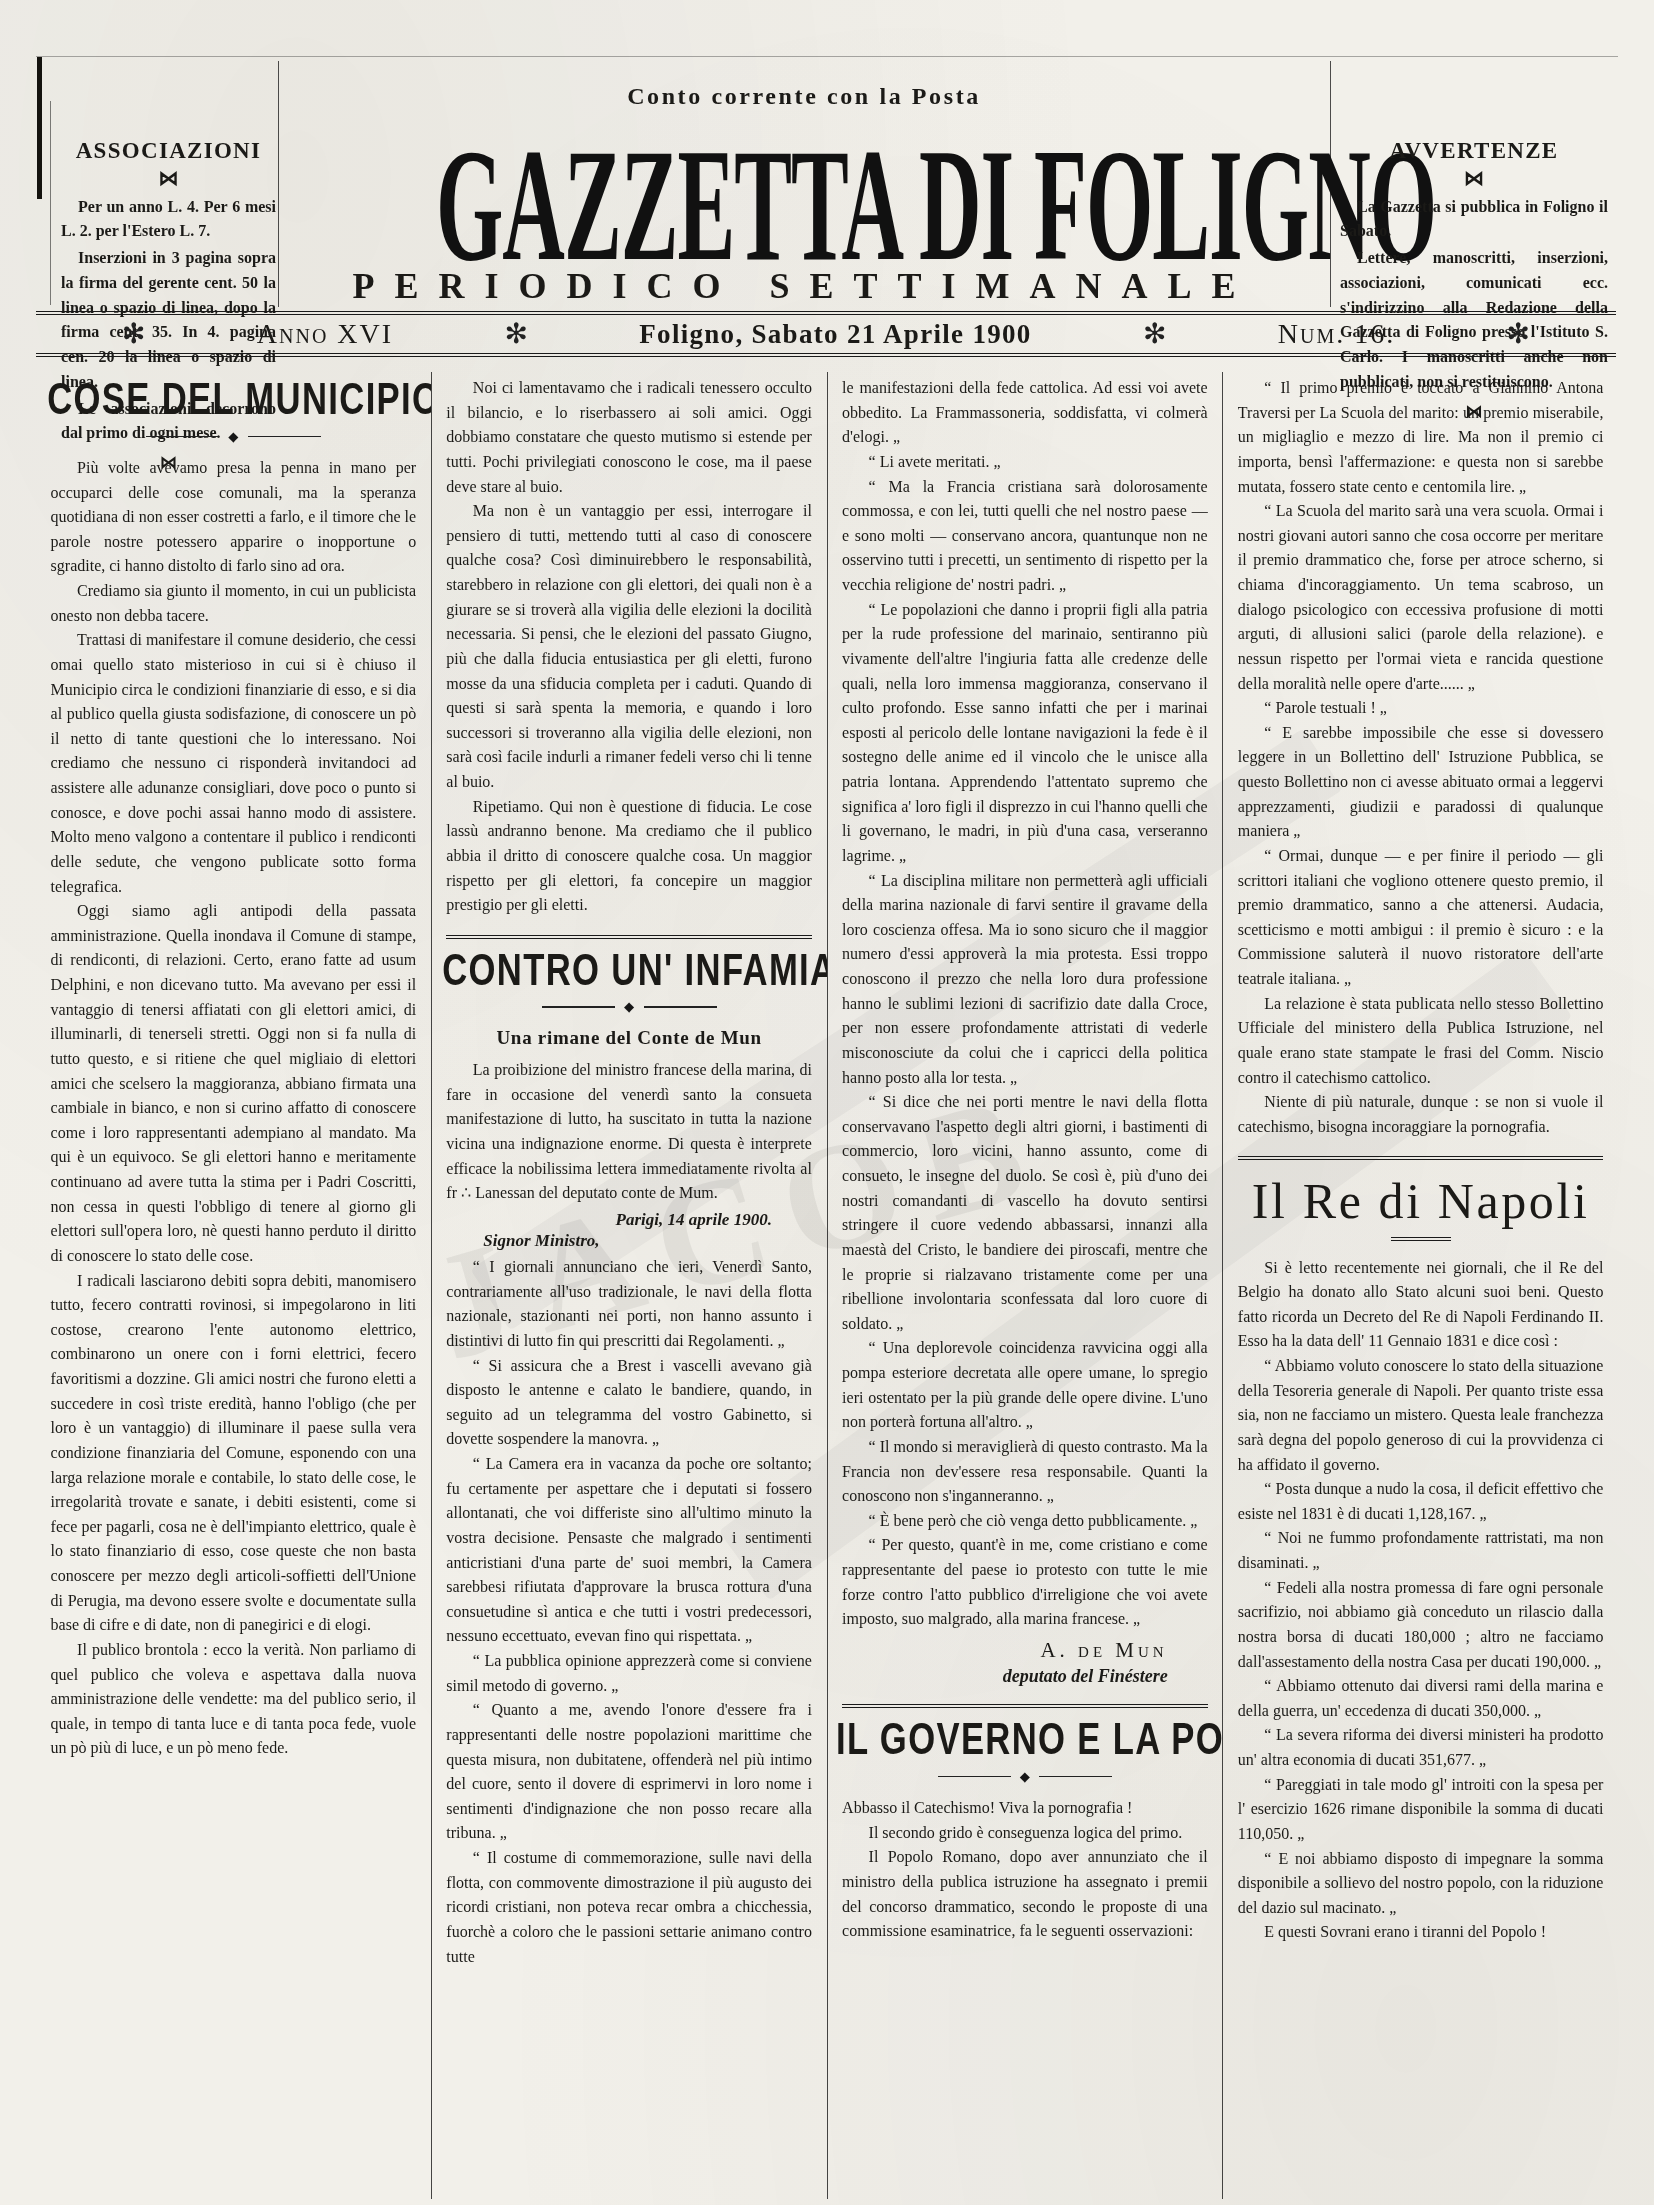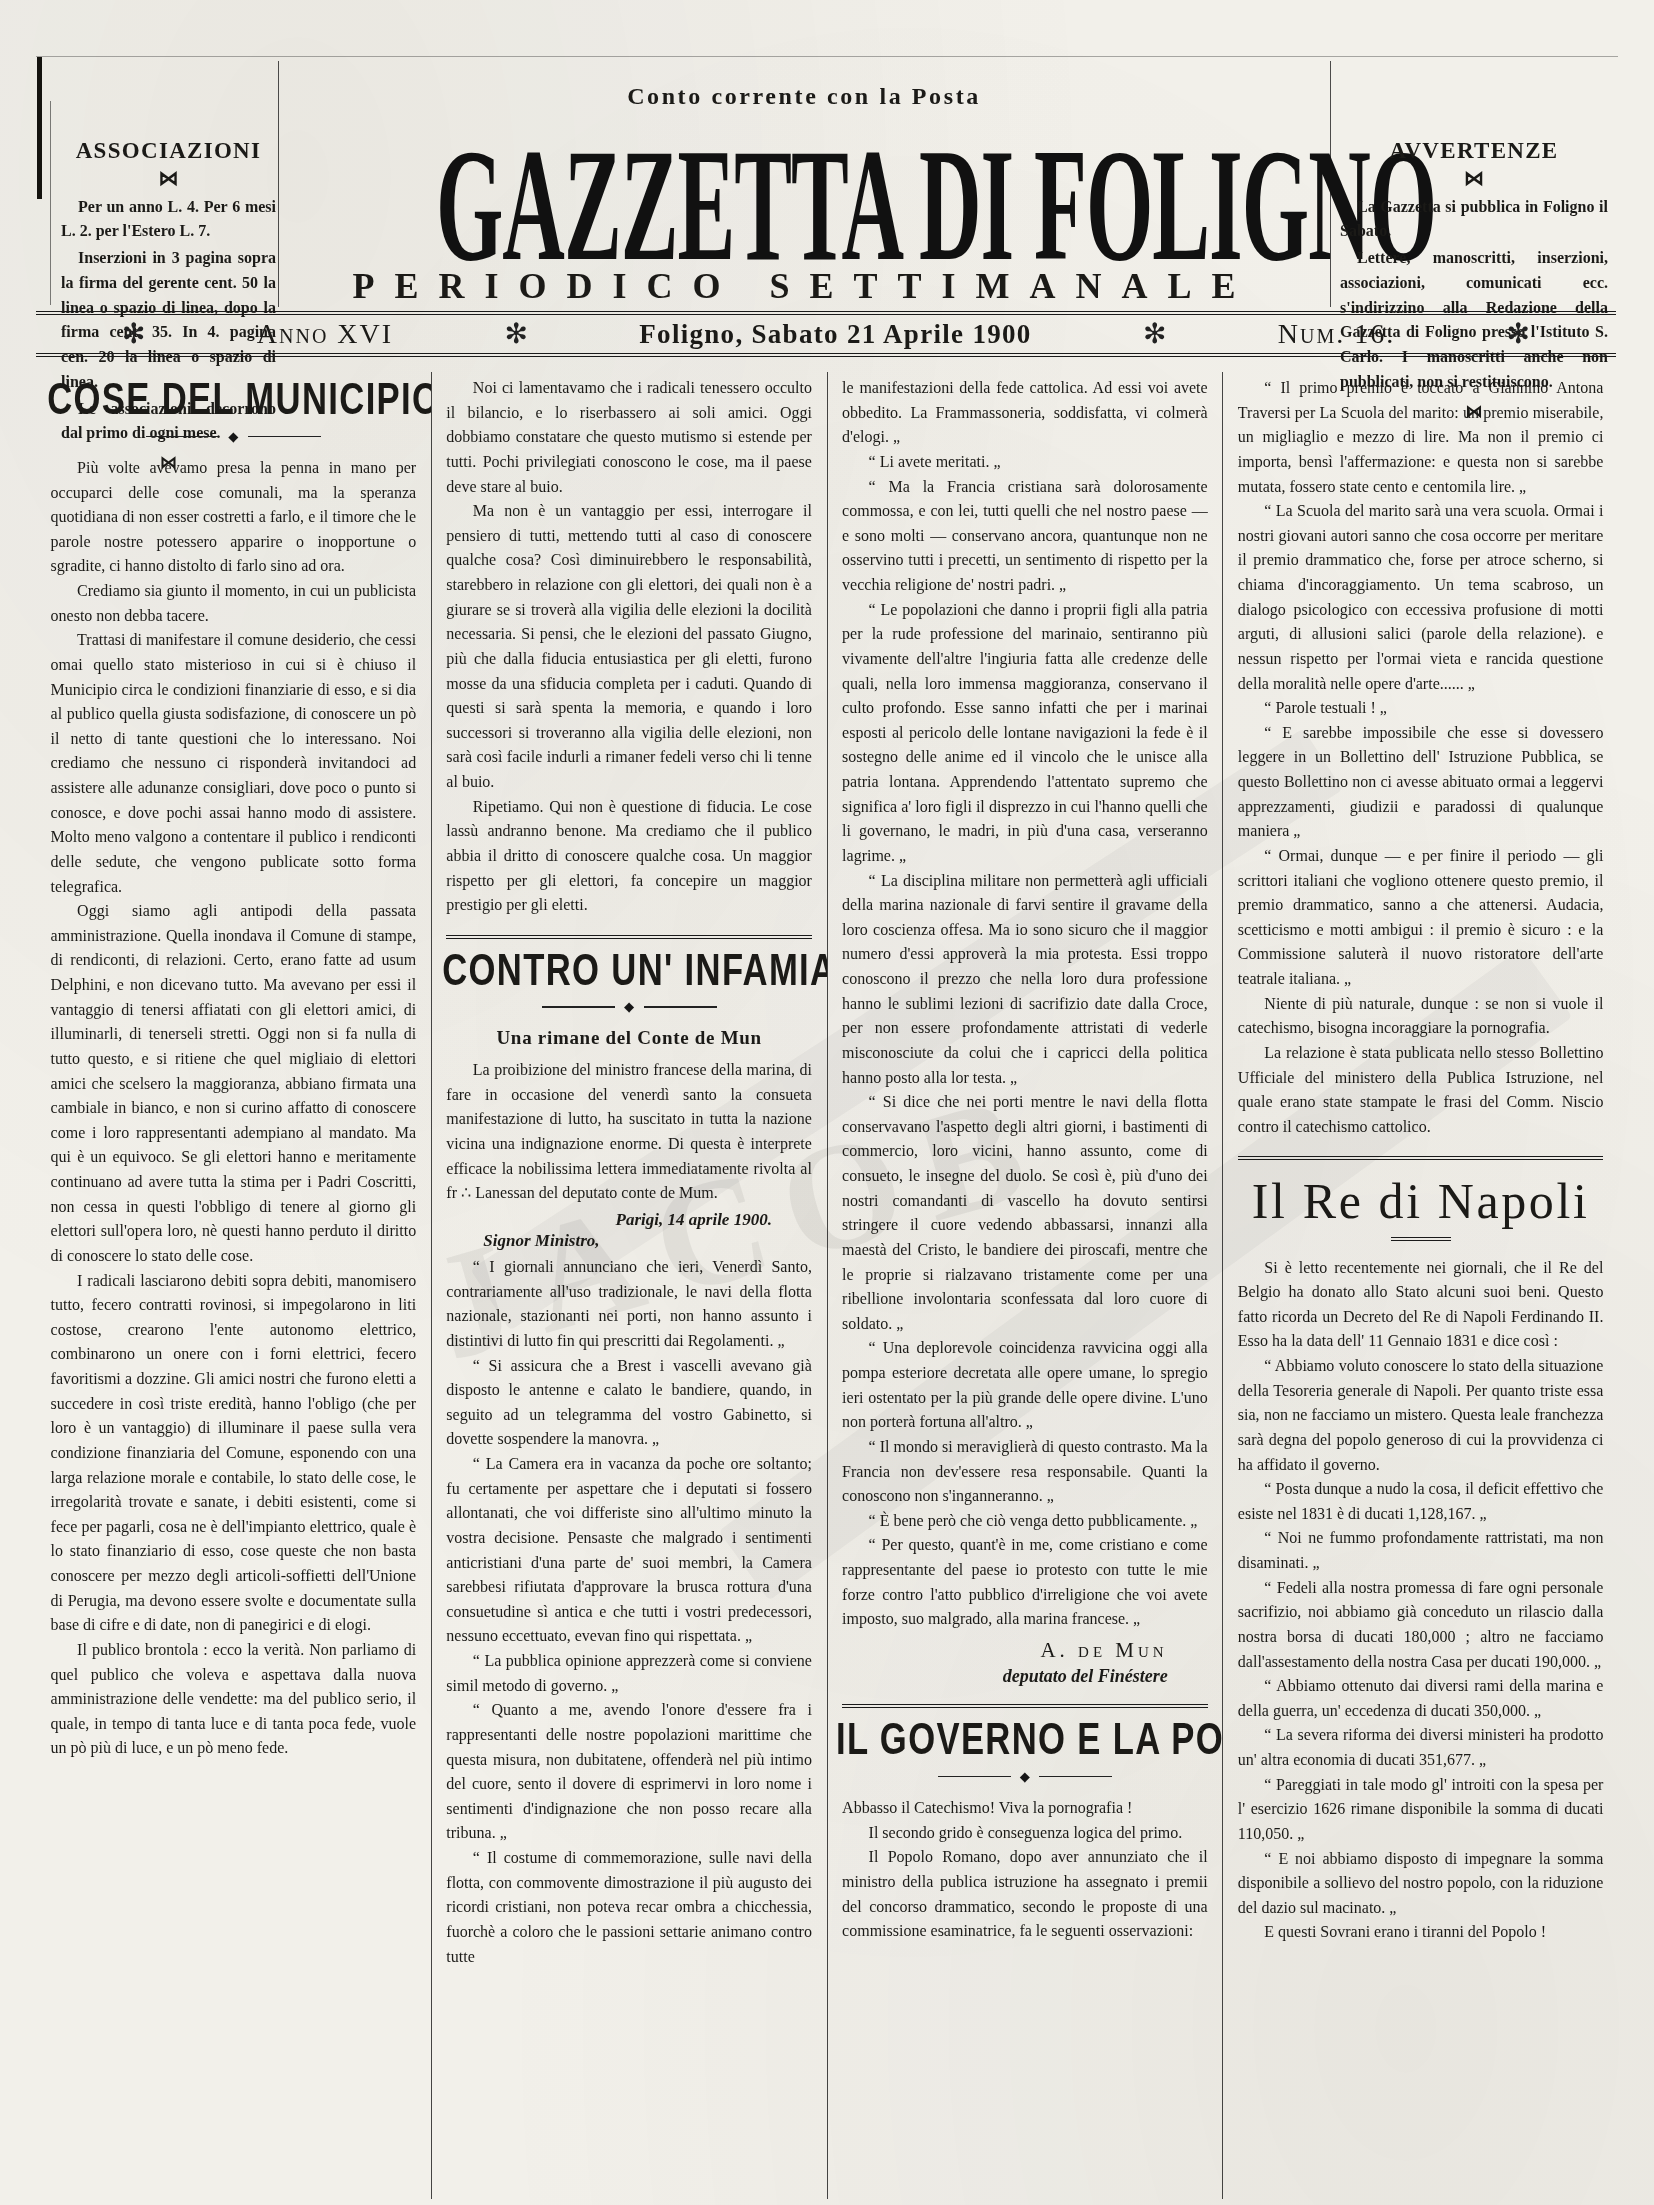--- a/index.html
+++ b/index.html
@@ -196,22 +196,22 @@
       </div>
   </div>
 
   <div class="col">
     <div>
         <p class="para">“ Il primo premio è toccato a Giannino Antona Traversi per La Scuola del marito: un premio miserabile, un migliaglio e mezzo di lire. Ma non il premio ci importa, bensì l'affermazione: e questa non si sarebbe mutata, fossero state cento e centomila lire. „</p>
         <p class="para">“ La Scuola del marito sarà una vera scuola. Ormai i nostri giovani autori sanno che cosa occorre per meritare il premio drammatico che, forse per atroce scherno, si chiama d'incoraggiamento. Un tema scabroso, un dialogo psicologico con eccessiva profusione di motti arguti, di allusioni salici (parole della relazione). e nessun rispetto per l'ormai vieta e rancida questione della moralità nelle opere d'arte...... „</p>
         <p class="para">“ Parole testuali ! „</p>
         <p class="para">“ E sarebbe impossibile che esse si dovessero leggere in un Bollettino dell' Istruzione Pubblica, se questo Bollettino non ci avesse abituato ormai a leggervi apprezzamenti, giudizii e paradossi di qualunque maniera „</p>
         <p class="para">“ Ormai, dunque — e per finire il periodo — gli scrittori italiani che vogliono ottenere questo premio, il premio drammatico, sanno a che attenersi. Audacia, scetticismo e motti ambigui : il premio è sicuro : e la Commissione saluterà il nuovo ristoratore dell'arte teatrale italiana. „</p>
+        <p class="para">La relazione è stata publicata nello stesso Bollettino Ufficiale del ministero della Publica Istruzione, nel quale erano state stampate le frasi del Comm. Niscio contro il catechismo cattolico.</p>
         <p class="para">Niente di più naturale, dunque : se non si vuole il catechismo, bisogna incoraggiare la pornografia.</p>
-        <p class="para">La relazione è stata publicata nello stesso Bollettino Ufficiale del ministero della Publica Istruzione, nel quale erano state stampate le frasi del Comm. Niscio contro il catechismo cattolico.</p>
       </div>
     <div class="double-rule"></div>
     <div class="headline-roman">Il Re di Napoli</div>
     <div class="mini-rule"></div>
     <div>
         <p class="para">Si è letto recentemente nei giornali, che il Re del Belgio ha donato allo Stato alcuni suoi beni. Questo fatto ricorda un Decreto del Re di Napoli Ferdinando II. Esso ha la data dell' 11 Gennaio 1831 e dice così :</p>
         <p class="para">“ Abbiamo voluto conoscere lo stato della situazione della Tesoreria generale di Napoli. Per quanto triste essa sia, non ne facciamo un mistero. Questa leale franchezza sarà degna del popolo generoso di cui la provvidenza ci ha affidato il governo.</p>
         <p class="para">“ Posta dunque a nudo la cosa, il deficit effettivo che esiste nel 1831 è di ducati 1,128,167. „</p>
         <p class="para">“ Noi ne fummo profondamente rattristati, ma non disaminati. „</p>
         <p class="para">“ Fedeli alla nostra promessa di fare ogni personale sacrifizio, noi abbiamo già conceduto un rilascio dalla nostra borsa di ducati 180,000 ; altro ne facciamo dall'assestamento della nostra Casa per ducati 190,000. „</p>

